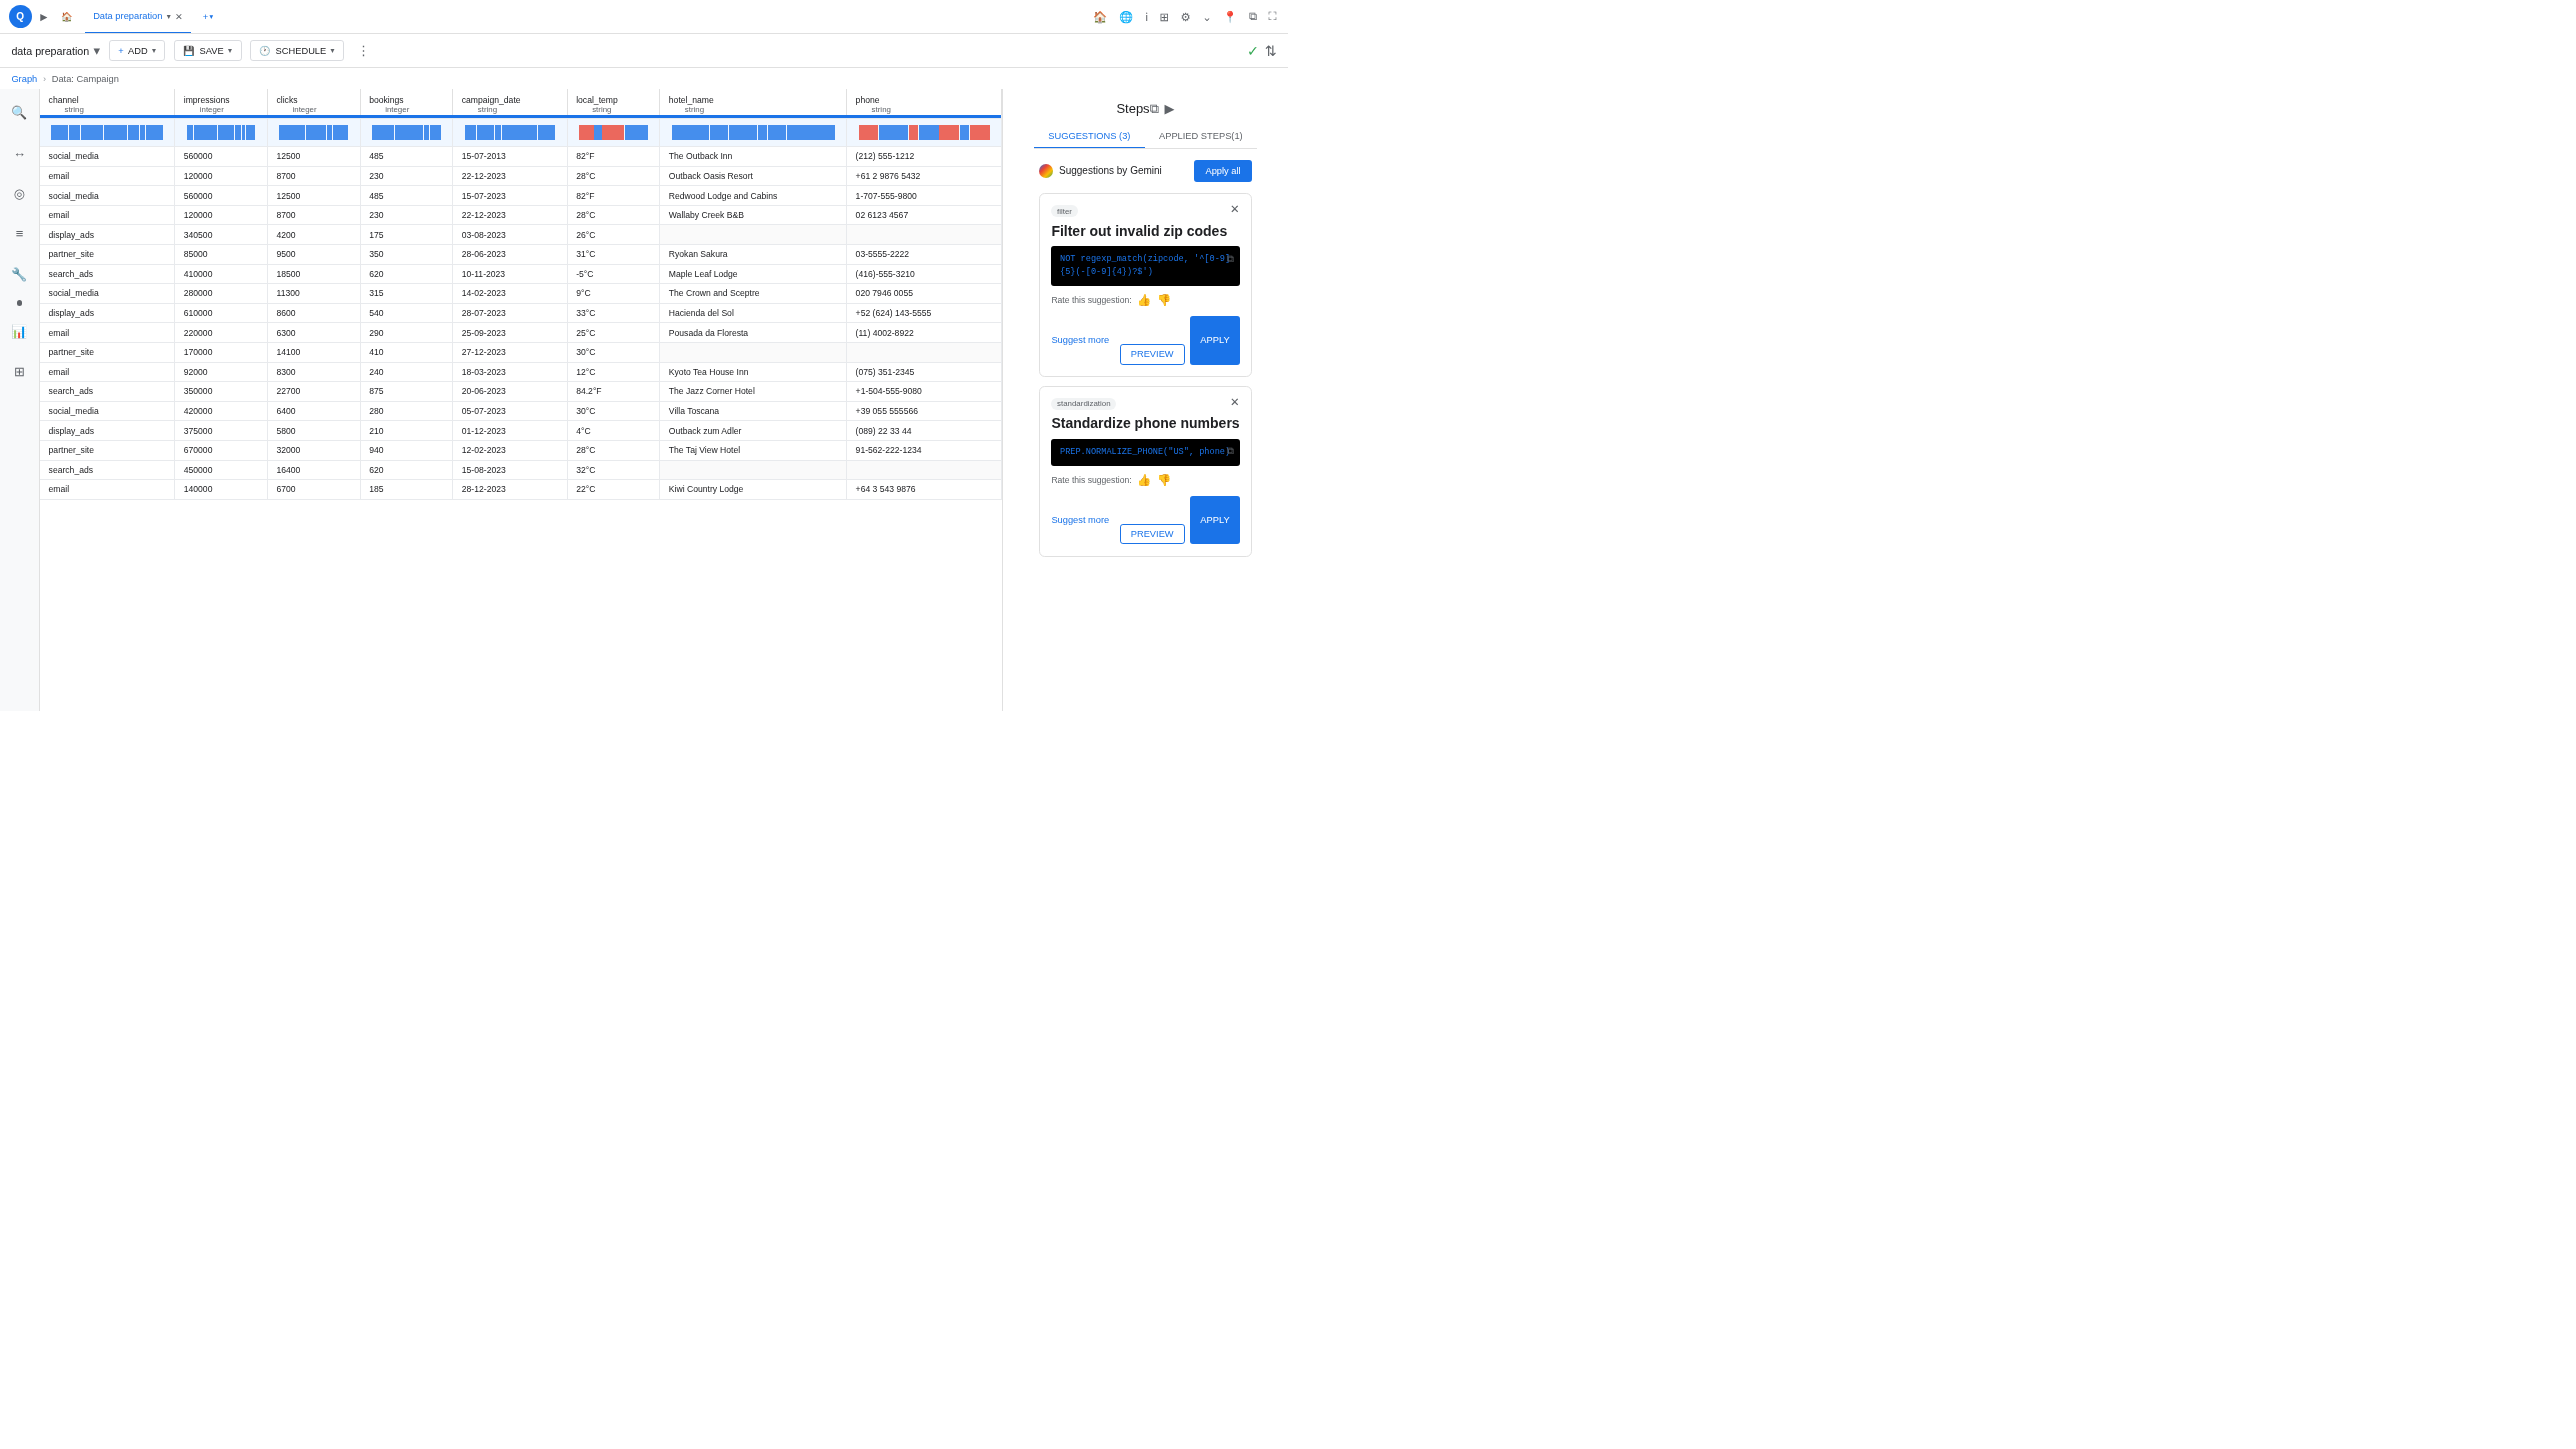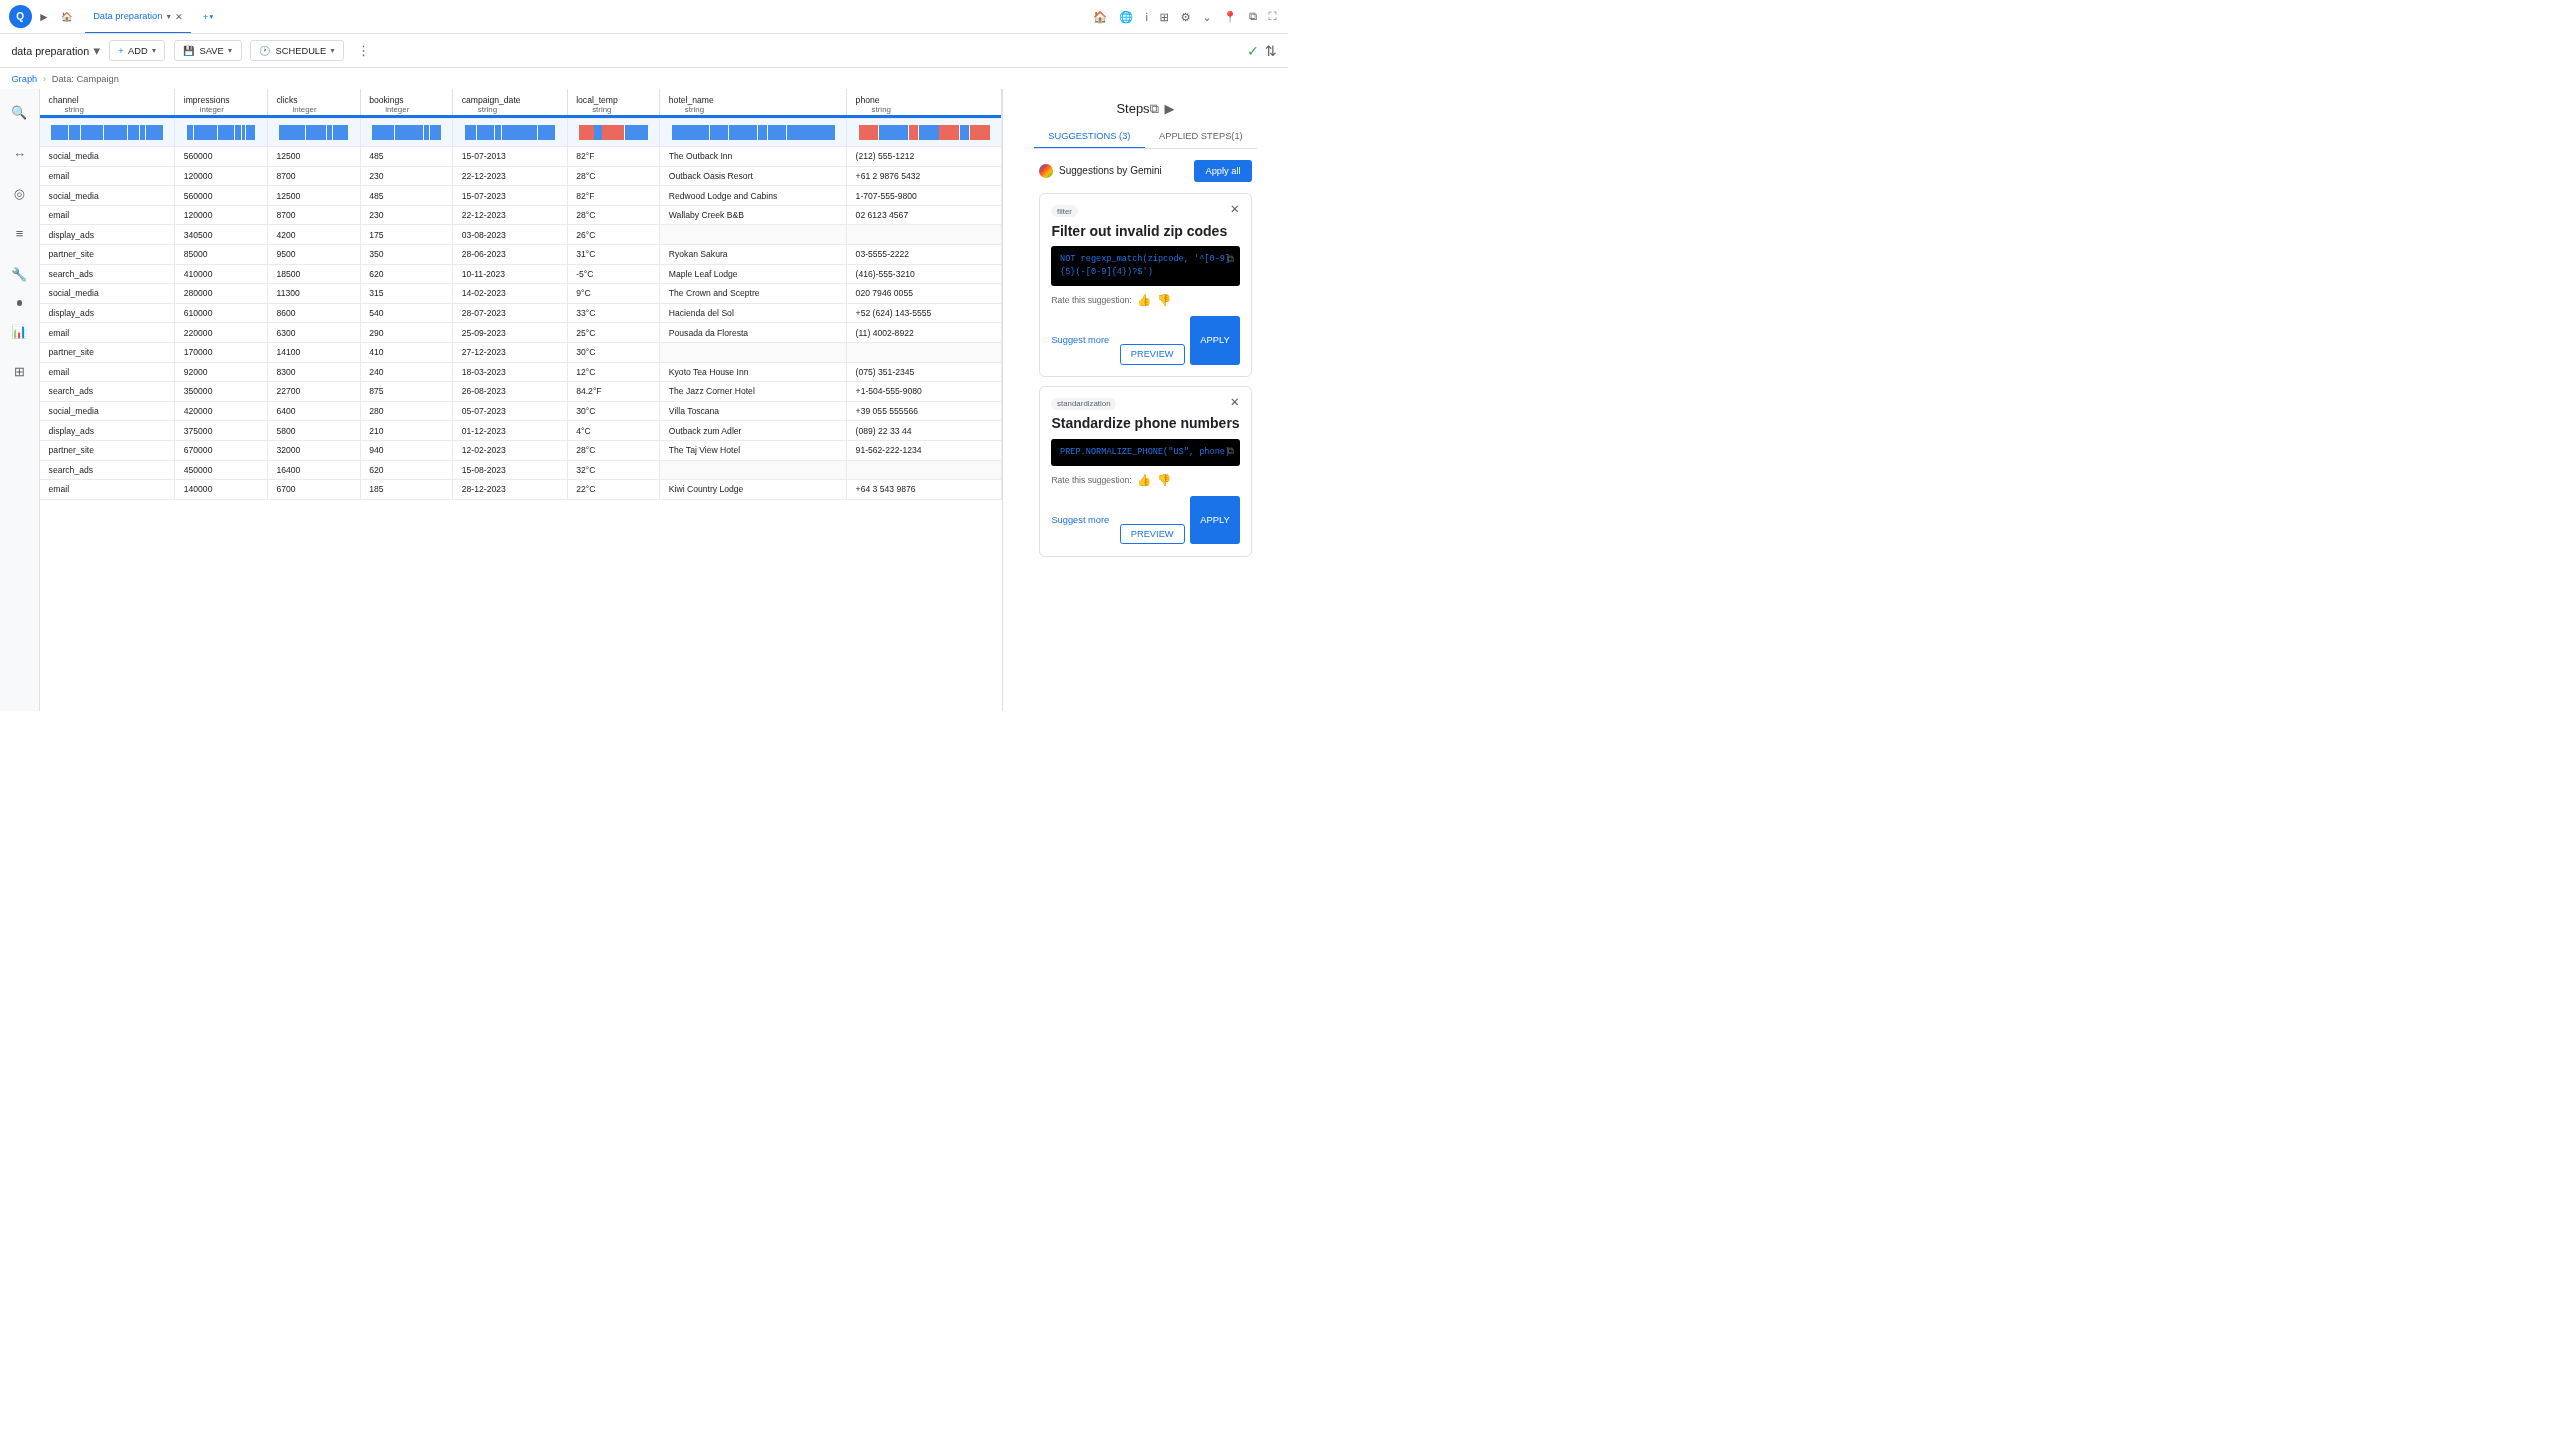--- a/index.html
+++ b/index.html
@@ -444,21 +444,21 @@
             <td>18-03-2023</td>
             <td>12°C</td>
             <td>Kyoto Tea House Inn</td>
             <td>(075) 351-2345</td>
           </tr>
           <tr>
             <td>search_ads</td>
             <td>350000</td>
             <td>22700</td>
             <td>875</td>
-            <td>26-08-2023</td>
+            <td>20-06-2023</td>
             <td>84.2°F</td>
             <td>The Jazz Corner Hotel</td>
             <td>+1-504-555-9080</td>
           </tr>
           <tr>
             <td>social_media</td>
             <td>420000</td>
             <td>6400</td>
             <td>280</td>
             <td>05-07-2023</td>

